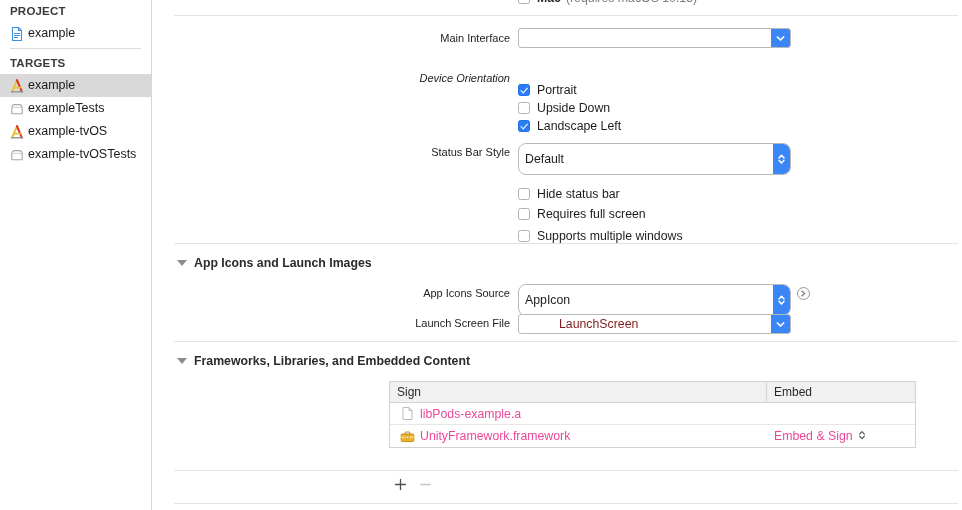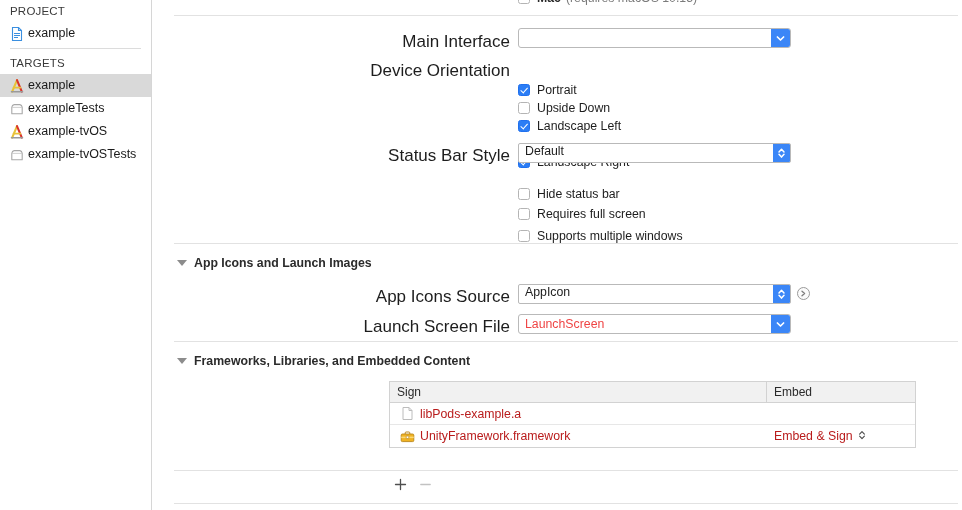--- a/index.html
+++ b/index.html
@@ -27,21 +27,21 @@
     position: absolute;
     left: 0; top: 0;
     width: 152px;
     height: 510px;
     background: #ffffff;
     border-right: 1px solid #d6d6d6;
     box-sizing: border-box;
   }
   .side-header {
     font-size: 11.5px;
-    font-weight: normal;
+    font-weight: bold;
     color: #3a3a3a;
     letter-spacing: 0.2px;
     padding: 0 0 0 10px;
     height: 22px;
     line-height: 22px;
   }
   .side-row {
     height: 23px;
     line-height: 23px;
     display: flex;
@@ -90,21 +90,21 @@
 
   .row {
     position: absolute;
     display: flex;
     align-items: center;
     margin-top: 19px;
   }
   .flabel {
     position: absolute;
     text-align: right;
-    font-size: 17px;
+    font-size: 11px;
     color: #1d1d1d;
     white-space: nowrap;
   }
 
   
   .clip-row {
     position: absolute;
     left: 0; top: 0;
     height: 11px;
     overflow: hidden;
@@ -164,44 +164,46 @@
     border-radius: 3px;
     background: #ffffff;
     display: flex;
     align-items: center;
     overflow: hidden;
   }
   .combo .ctext {
     flex: 1 1 auto;
     padding-left: 6px;
     font-size: 12.3px;
-    color: #ef4444;
-    white-space: nowrap;
-    overflow: hidden;
+    color: #7f1d1d;
+    white-space: nowrap;
+    overflow: hidden;
+    margin-left: 34px;
   }
   .combo .cbtn {
     flex: 0 0 auto;
     width: 19px;
     height: 100%;
     background: #3b86f7;
     display: flex;
     align-items: center;
     justify-content: center;
   }
   .combo .cbtn svg { display: block; }
 
   
   .popup {
     position: absolute;
-    height: 20px;
+    height: 32px;
     box-sizing: border-box;
     border: 1px solid #b9b9b9;
-    border-radius: 2px;
-    background: #ffffff;
-    display: flex;
+    border-radius: 8px;
+    background: #ffffff;
+    display: flex;
+    align-items: center;
     overflow: hidden;
   }
   .popup .ptext {
     flex: 1 1 auto;
     padding-left: 6px;
     font-size: 12.3px;
     color: #1d1d1d;
     white-space: nowrap;
     overflow: hidden;
   }
@@ -281,21 +283,21 @@
     align-items: center;
     border-bottom: 1px solid #e7e7e7;
     box-sizing: border-box;
   }
   .trow:last-child { border-bottom: none; }
   .td {
     display: flex;
     align-items: center;
     box-sizing: border-box;
     font-size: 12.3px;
-    color: #b91c1c;
+    color: #ec4899;
     white-space: nowrap;
     overflow: hidden;
   }
   .td.c1 { width: 377px; padding-left: 10px; }
   .td.c2 { flex: 1 1 auto; padding-left: 7px; }
   .td .ticon { width: 15px; height: 15px; margin-right: 5px; flex: 0 0 auto; display:block; }
   .embed-val { display: flex; align-items: center; }
   .embed-val .stepglyph { margin-left: 5px; display: block; }
 
   
@@ -394,21 +396,21 @@
     <div class="flabel" style="left:177px; top:32px; width:180px;">Main Interface</div>
     <div class="combo" style="left:365px; top:28px; width:273px;">
       <span class="ctext"></span>
       <span class="cbtn">
         <svg width="9" height="7" viewBox="0 0 9 7">
           <path d="M1.4 2 L4.5 5 L7.6 2" fill="none" stroke="#ffffff" stroke-width="1.7" stroke-linecap="round" stroke-linejoin="round"></path>
         </svg>
       </span>
     </div>
 
-    <div class="flabel" style="left:177px; top:61px; width:180px;">Device Orientation</div>
+    <div class="flabel" style="left:177px; top:72px; width:180px;font-style:italic;">Device Orientation</div>
 
     <div class="row" style="left:365px; top:64px;">
       <span class="cb on"></span>
       <span class="cb-label">Portrait</span>
     </div>
     <div class="row" style="left:365px; top:82px;">
       <span class="cb off"></span>
       <span class="cb-label">Upside Down</span>
     </div>
     <div class="row" style="left:365px; top:100px;">

